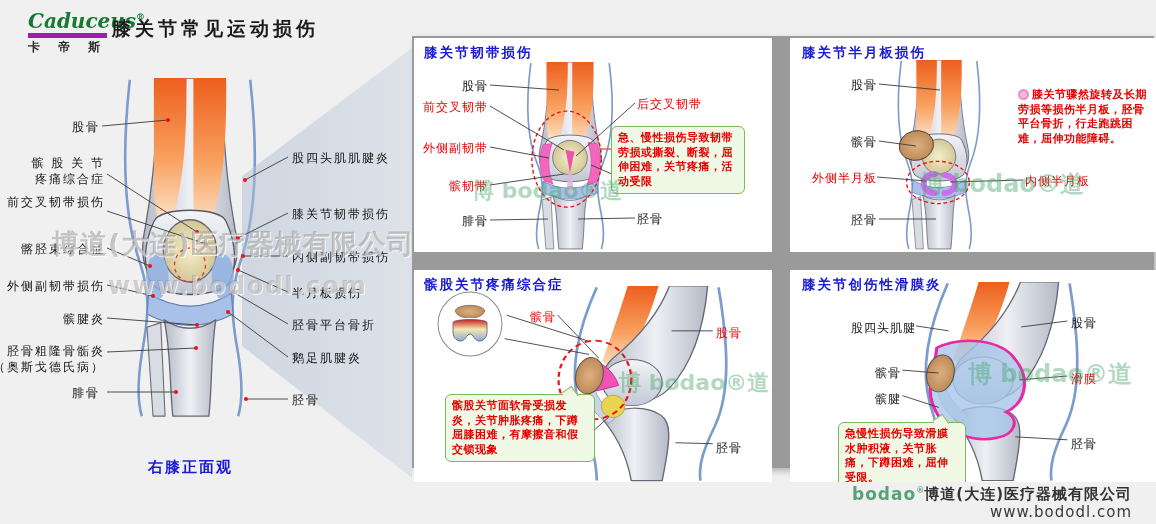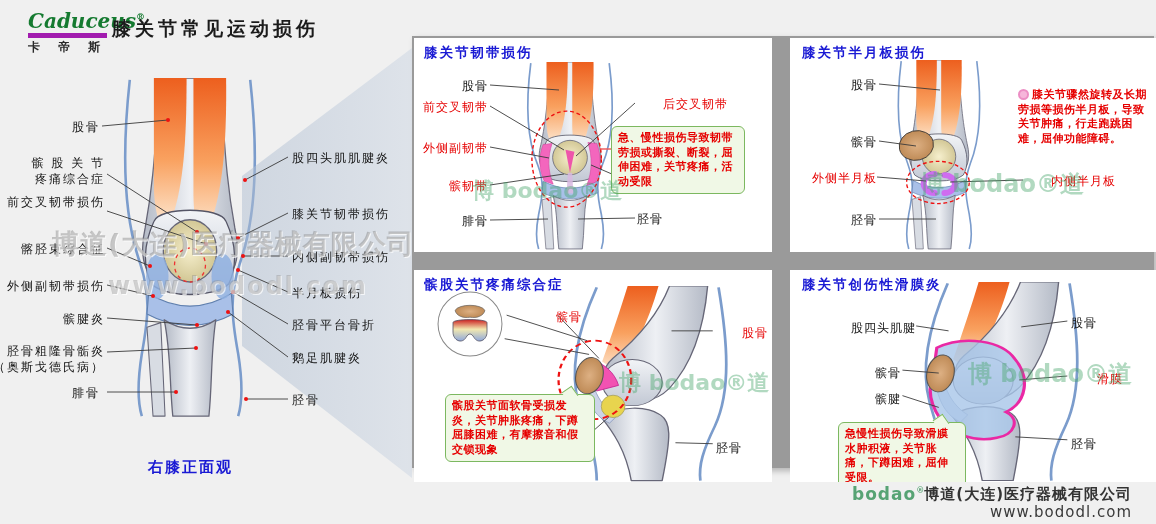--- a/index.html
+++ b/index.html
@@ -14,21 +14,21 @@
              letter-spacing:7px; border-top:5px solid #a21caf; padding-top:1px; white-space:nowrap; }
   .page-title { position:absolute; left:112px; top:16px; font-size:19px; font-weight:bold; color:#1b1b1b;
                 letter-spacing:4px; white-space:nowrap; }
 
   
   .left-region { position:absolute; left:0; top:48px; width:412px; height:476px; }
   .left-region .illu { position:absolute; left:104px; top:30px; width:172px; height:340px; z-index:1; }
   svg.lines { position:absolute; left:0; top:0; width:100%; height:100%; z-index:2; pointer-events:none; }
   .lbl { position:absolute; z-index:3; font-size:12px; font-weight:normal; color:#141414;
          letter-spacing:2px; white-space:nowrap; line-height:14px; }
-  .lbl.red { color:#e60000;margin-left:26px; }
+  .lbl.red { color:#e60000; }
   .lbl.ra { text-align:right; }
   .caption { position:absolute; left:148px; top:410px; z-index:3; font-size:15px; font-weight:bold;
              color:#1a1ad4; letter-spacing:2px; }
   .wm-co { position:absolute; left:52px; top:178px; z-index:5; font-size:27px; font-weight:bold;
            color:rgba(125,125,125,0.42); text-shadow:1px 1px 0 rgba(255,255,255,0.75); letter-spacing:1px;
            white-space:nowrap; pointer-events:none; }
   .wm-url { position:absolute; left:108px; top:224px; z-index:5; font-size:24px; font-weight:bold;
             color:rgba(140,140,140,0.38); text-shadow:1px 1px 0 rgba(255,255,255,0.7); letter-spacing:2px;
             white-space:nowrap; pointer-events:none; }
 
@@ -250,21 +250,21 @@
           <line x1="87" y1="139" x2="136" y2="143"></line>
             <line x1="89" y1="181" x2="146" y2="181"></line>
           <line x1="233" y1="142" x2="160" y2="144"></line>
         </g>
       </svg>
       <div class="lbl ra" style="right:291px;top:40px">股骨</div>
       <div class="lbl ra" style="right:291px;top:97px">髌骨</div>
       <div class="lbl ra red" style="right:291px;top:133px">外侧半月板</div>
       <div class="lbl ra" style="right:291px;top:175px">胫骨</div>
       <div class="lbl red" style="left:235px;top:136px">内侧半月板</div>
-      <div class="q2note" style="left:228px;top:50px;width:132px"><span class="bullet"></span><span>膝关节骤然旋转及长期劳损等损伤半月板，导致关节肿痛，行走跑跳困难，屈伸功能障碍。</span></div>
+      <div class="q2note" style="left:228px;top:50px;width:132px"><span class="bullet"></span><span>膝关节骤然旋转及长期劳损等损伤半月板，胫骨平台骨折，行走跑跳困难，屈伸功能障碍。</span></div>
       <div class="qwm" style="left:130px;top:130px;font-size:24px"><span>博</span> <span>bodao®</span><span>道</span></div>
     </div>
 
     <div class="quad">
       <div class="qtitle" style="left:10px;top:6px">髌股关节疼痛综合症</div>
       <svg class="illu" style="left:130px;top:16px;width:200px;height:196px" viewBox="0 0 220 280" preserveAspectRatio="none">
         <use href="#kneeSide"></use>
         <path d="M50,104 C66,110 78,124 82,142 L58,150 C48,134 46,116 50,104 Z" fill="#f252b2" stroke="#c02090" stroke-width="1"></path>
         <ellipse cx="76" cy="172" rx="13" ry="16" fill="#e8d44e" stroke="#a8a060" stroke-width="1"></ellipse>
         <ellipse cx="50" cy="128" rx="15" ry="26" transform="rotate(8 50 128)" fill="url(#gTan)" stroke="#555" stroke-width="1.2"></ellipse>

